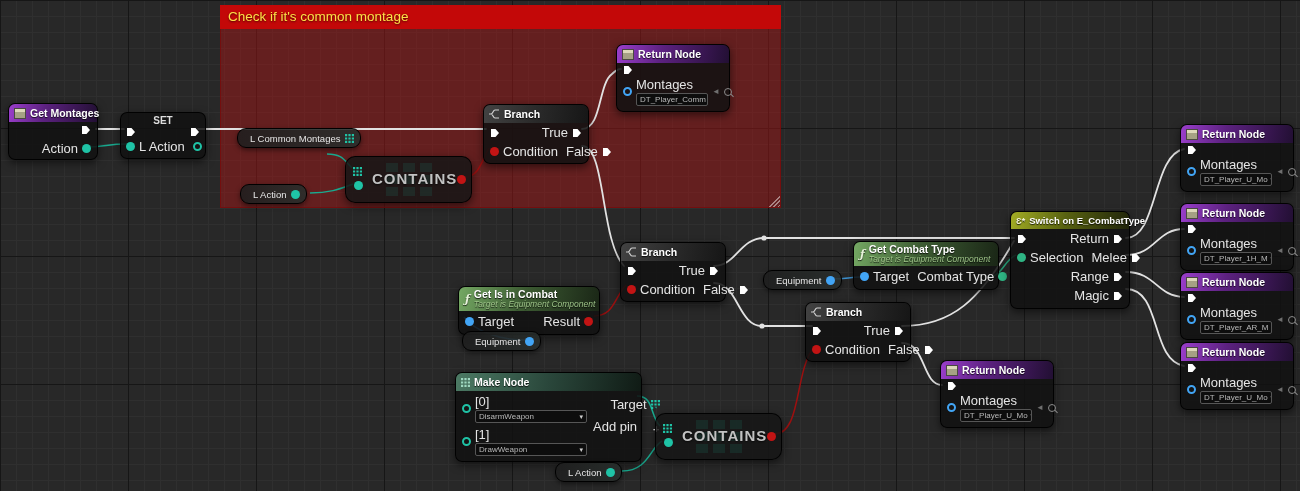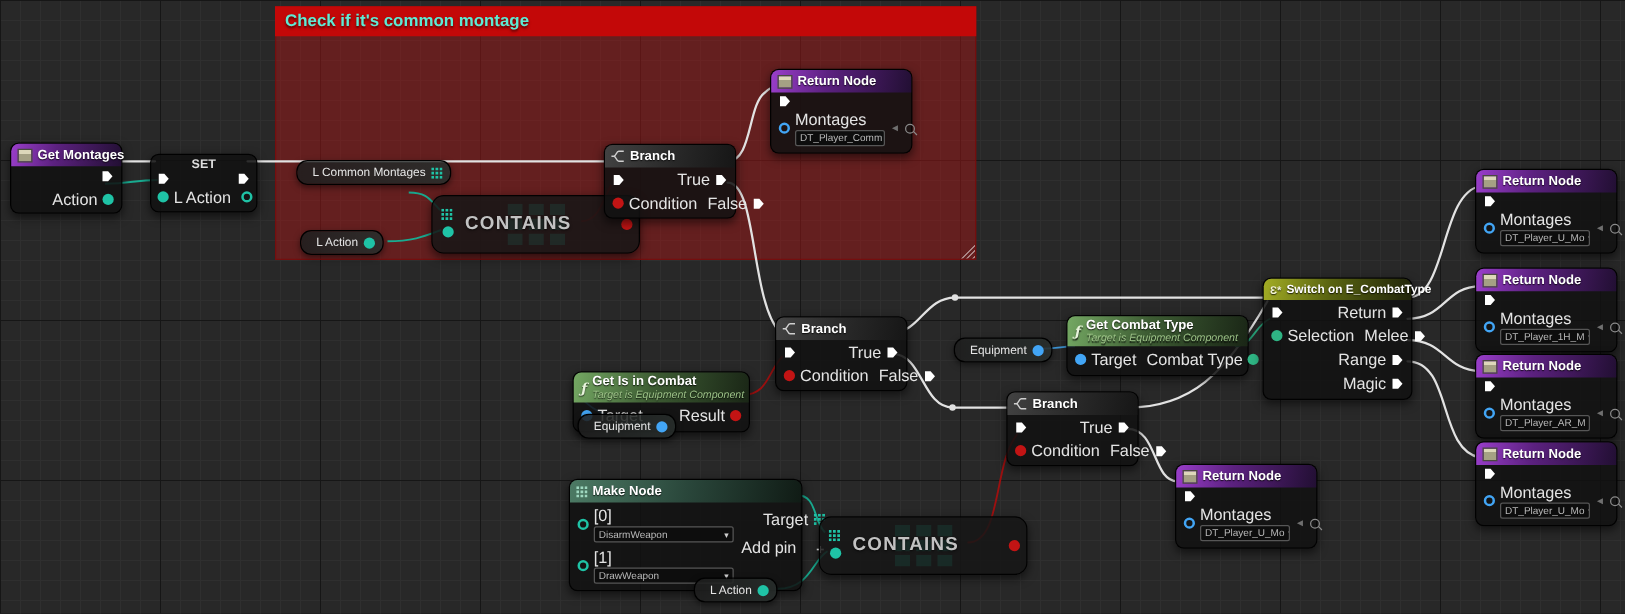--- a/index.html
+++ b/index.html
@@ -11,31 +11,31 @@
       linear-gradient(#161616 1px, transparent 1px),
       linear-gradient(90deg, #161616 1px, transparent 1px),
       linear-gradient(#2f2f2f 1px, transparent 1px),
       linear-gradient(90deg, #2f2f2f 1px, transparent 1px);
     background-size:128px 128px,128px 128px,16px 16px,16px 16px;
   }
   
   .comment{position:absolute;z-index:1;}
   .comment-body{position:absolute;inset:0;background:rgba(168,22,22,.48);border:1px solid rgba(120,10,10,.8);}
   .comment-title{position:absolute;left:0;right:0;top:0;height:24px;background:#c30808;
-    color:#5eead4;font-weight:bold;font-size:13.5px;line-height:24px;padding-left:8px;
+    color:#fde047;font-weight:normal;font-size:13.5px;line-height:24px;padding-left:8px;
     text-shadow:0 1px 2px rgba(0,0,0,.6);}
   .resize-handle{position:absolute;right:1px;bottom:1px;width:12px;height:12px;
     clip-path:polygon(100% 0,100% 100%,0 100%);
     background:repeating-linear-gradient(135deg,rgba(255,255,255,.45) 0 1px,transparent 1px 3px);}
   
   #wires{position:absolute;left:0;top:0;z-index:2;}
   
   .node{position:absolute;z-index:3;background:rgba(17,17,17,.87);
     border:1px solid rgba(0,0,0,.9);border-radius:7px;
-    box-shadow:0 3px 8px rgba(0,0,0,.55);color:#ddd;font-size:9.5px;margin-top:11px;}
+    box-shadow:0 3px 8px rgba(0,0,0,.55);color:#ddd;font-size:9.5px;}
   .hdr{display:flex;align-items:center;gap:4px;padding:3px 8px 3px 5px;font-weight:bold;
     font-size:10.5px;color:#fff;border-radius:6px 6px 0 0;text-shadow:0 1px 1px rgba(0,0,0,.8);
     white-space:nowrap;}
   .hdr-purple{background:linear-gradient(100deg,#9a3ecb 0%,#5c2180 40%,#220f33 100%);}
   .hdr-green{background:linear-gradient(100deg,#74a863 0%,#3d5c33 45%,#1a2616 100%);}
   .hdr-dark{background:linear-gradient(100deg,#424242 0%,#2a2a2a 50%,#161616 100%);}
   .hdr-olive{background:linear-gradient(100deg,#a3ad24 0%,#596311 45%,#20240a 100%);}
   .hdr-teal{background:linear-gradient(100deg,#4c7a64 0%,#2a473b 50%,#101b15 100%);}
   .subtitle{font-weight:normal;font-style:italic;font-size:8.5px;color:#9dc388;display:block;line-height:9px;}
   .hcol{display:flex;flex-direction:column;line-height:11px;}
@@ -52,21 +52,21 @@
   .pin.enum{background:#2fb584;border-color:#2fb584;}
   .gridpin{display:block;flex:0 0 auto;}
   
   .capsule{position:absolute;z-index:3;height:18px;display:flex;align-items:center;gap:5px;
     padding:0 6px 0 12px;border-radius:9px;border:1px solid #000;
     background:linear-gradient(90deg,rgba(30,30,30,.88),rgba(40,46,44,.88));
     box-shadow:0 2px 5px rgba(0,0,0,.5);color:#e6e6e6;font-size:9.5px;white-space:nowrap;}
   
   .contains-node{position:absolute;z-index:3;width:125px;height:45px;border-radius:10px;
     background:rgba(22,22,22,.86);border:1px solid rgba(0,0,0,.9);
-    box-shadow:0 3px 8px rgba(0,0,0,.55);padding-left:40px;}
+    box-shadow:0 3px 8px rgba(0,0,0,.55);}
   .contains-label{position:absolute;left:26px;top:13px;font-weight:bold;font-size:15px;
     letter-spacing:1px;color:#c2c2c2;text-shadow:0 1px 2px rgba(0,0,0,.7);}
   .contains-node .gridpin{position:absolute;left:7px;top:10px;}
   .contains-node .in-teal{position:absolute;left:8px;top:24px;}
   .contains-node .out-red{position:absolute;right:5px;top:18px;}
   .contains-wm{position:absolute;left:50%;top:50%;transform:translate(-50%,-50%);opacity:.10;}
   
   .dropdown{display:inline-flex;align-items:center;justify-content:space-between;gap:3px;
     background:#0d0d0d;border:1px solid #565656;border-radius:2px;color:#b9b9b9;
     font-size:8px;padding:1px 3px;white-space:nowrap;overflow:hidden;}

